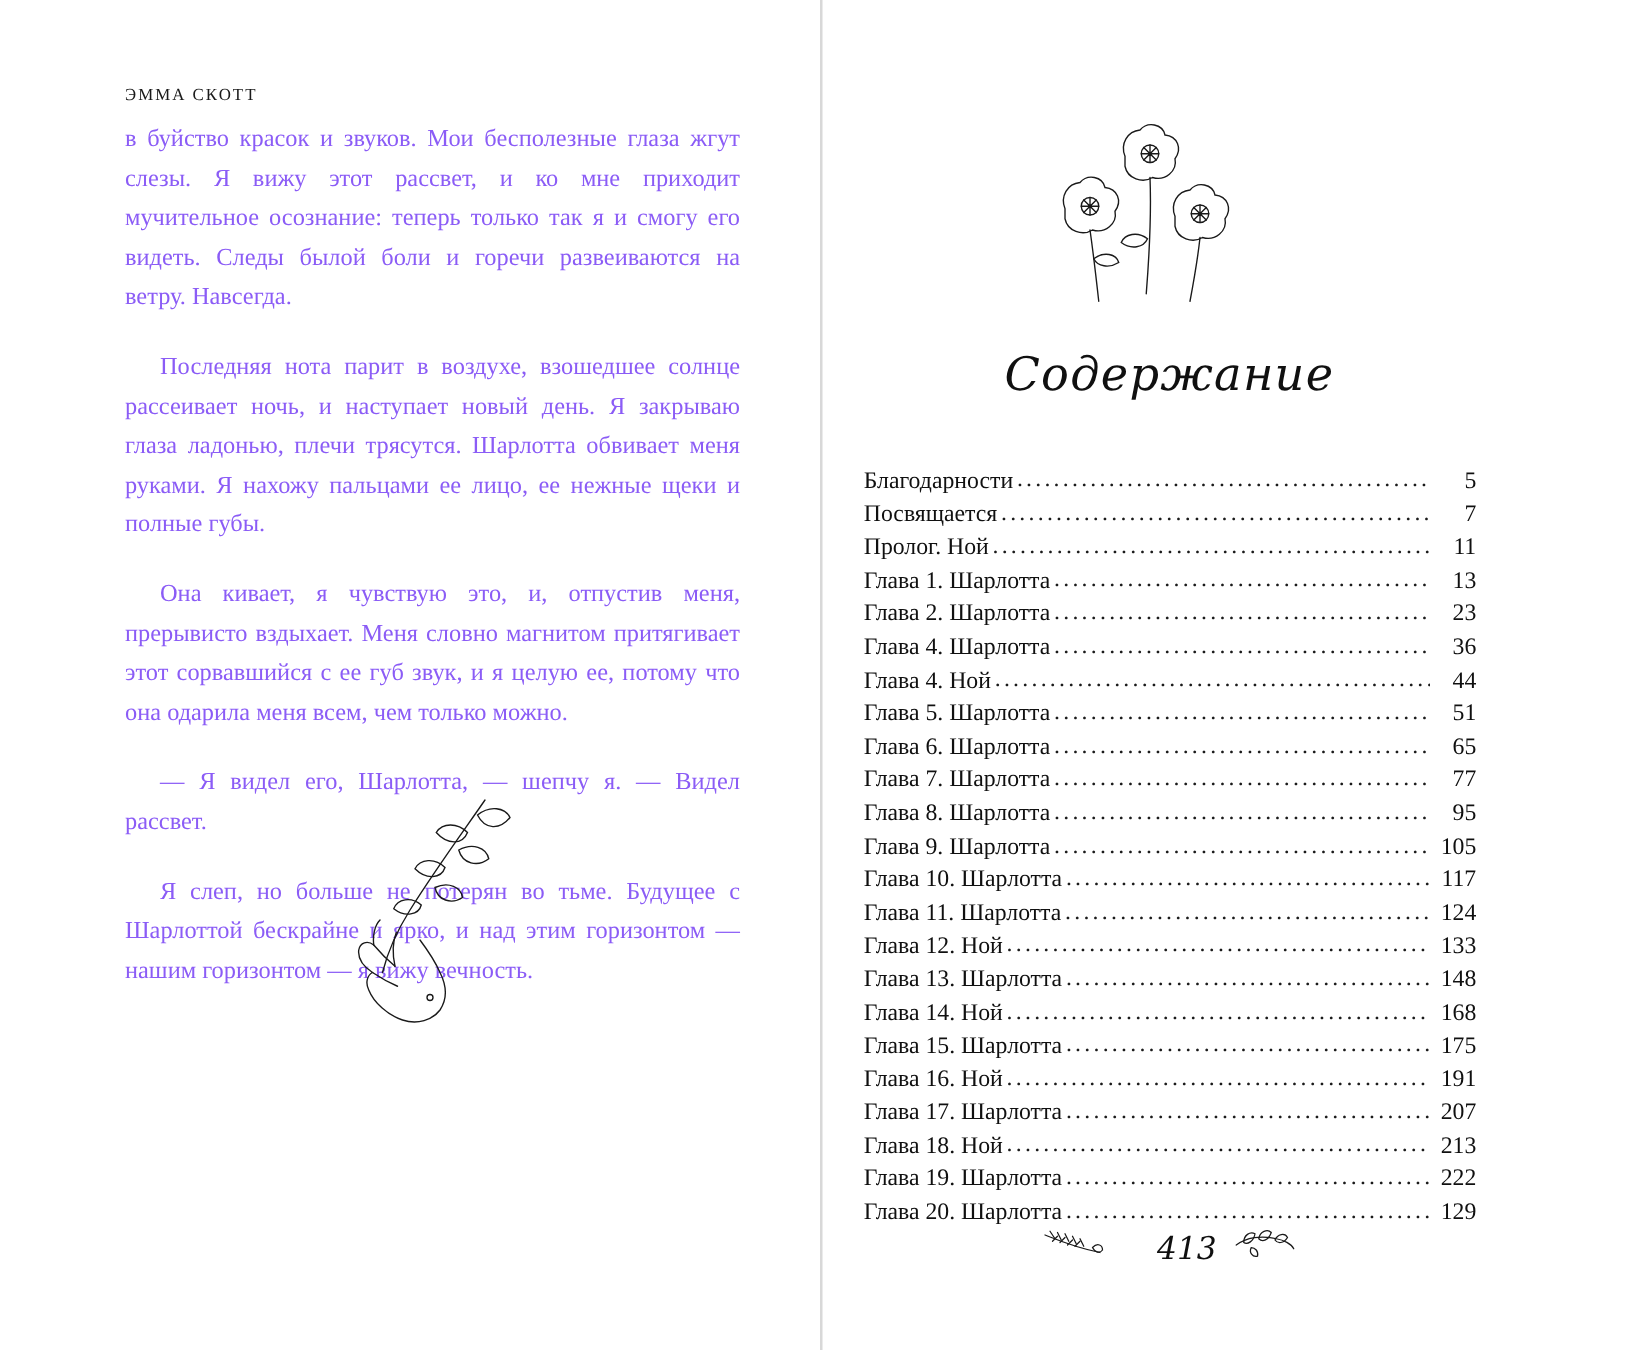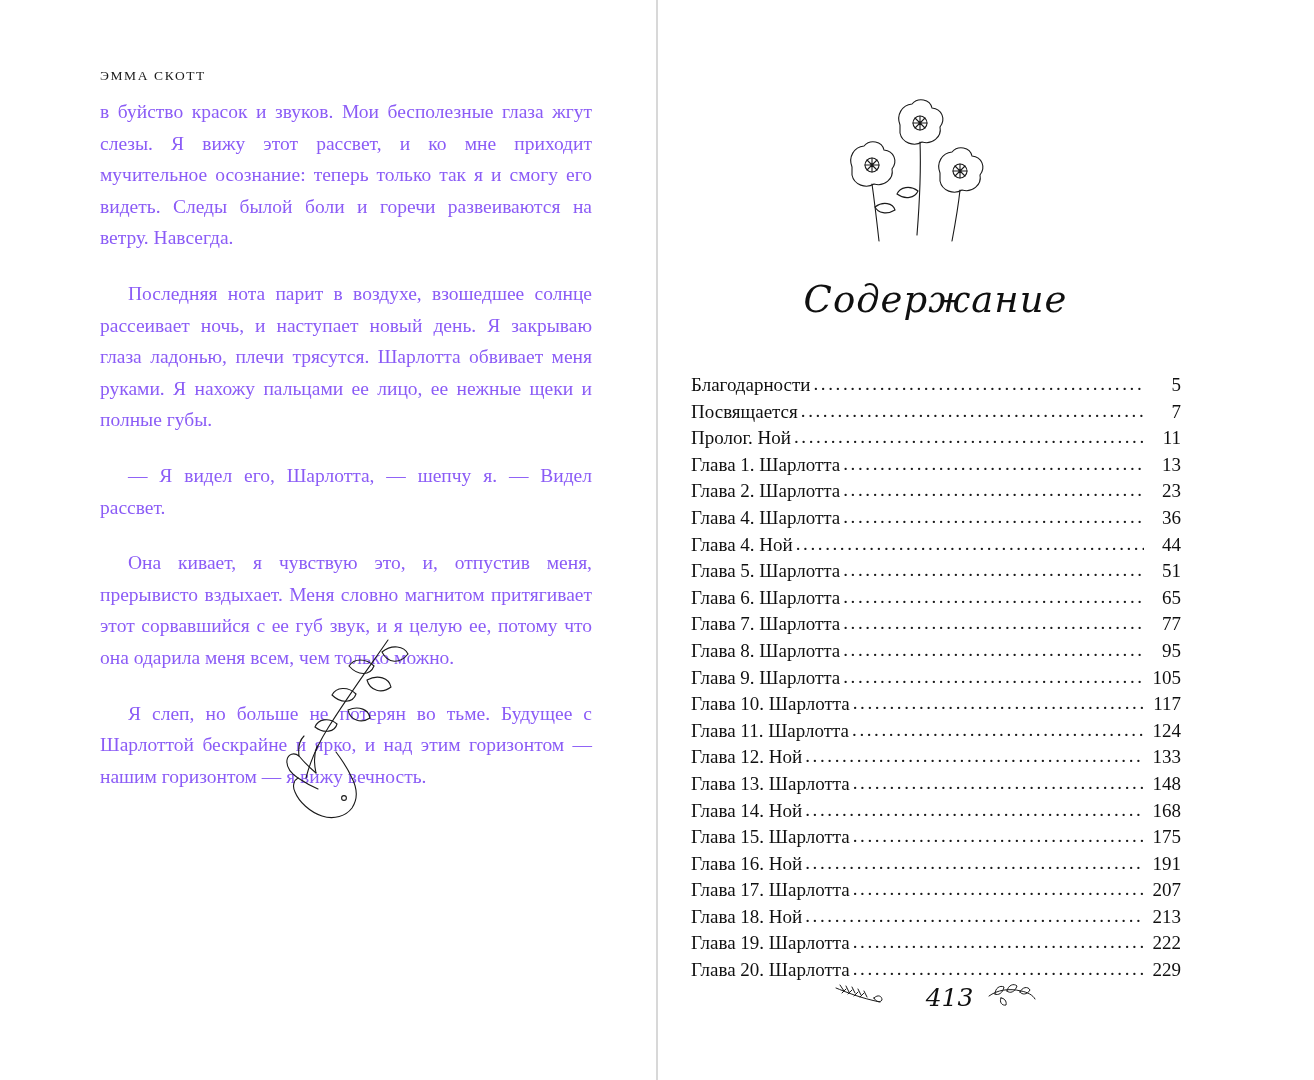--- a/index.html
+++ b/index.html
@@ -162,22 +162,22 @@
 
 <div class="spread">
 
   <div class="page page-left">
 
     <div class="running-head">ЭММА СКОТТ</div>
 
     <div class="body-text">
       <p>в буйство красок и звуков. Мои бесполезные глаза жгут слезы. Я вижу этот рассвет, и ко мне приходит мучительное осознание: теперь только так я и смогу его видеть. Следы былой боли и горечи развеиваются на ветру. Навсегда.</p>
       <p class="indent">Последняя нота парит в воздухе, взошедшее солнце рассеивает ночь, и наступает новый день. Я закрываю глаза ладонью, плечи трясутся. Шарлотта обвивает меня руками. Я нахожу пальцами ее лицо, ее нежные щеки и полные губы.</p>
+      <p class="indent">Она кивает, я чувствую это, и, отпустив меня, прерывисто вздыхает. Меня словно магнитом притягивает этот сорвавшийся с ее губ звук, и я целую ее, потому что она одарила меня всем, чем только можно.</p>
       <p class="indent">— Я видел его, Шарлотта, — шепчу я. — Видел рассвет.</p>
-      <p class="indent">Она кивает, я чувствую это, и, отпустив меня, прерывисто вздыхает. Меня словно магнитом притягивает этот сорвавшийся с ее губ звук, и я целую ее, потому что она одарила меня всем, чем только можно.</p>
       <p class="indent">Я слеп, но больше не потерян во тьме. Будущее с Шарлоттой бескрайне и ярко, и над этим горизонтом — нашим горизонтом — я вижу вечность.</p>
     </div>
 
     <div class="leaf-ornament">
       <svg viewBox="0 0 160 200" width="160" height="200" fill="none" stroke="#1a1a1a" stroke-width="1.1" stroke-linecap="round">
 
         <path d="M118 12 C100 38, 78 68, 58 100 C48 116, 40 134, 36 150"></path>
 
         <path d="M112 24 C122 16, 134 18, 138 26 C130 36, 118 36, 112 24 Z"></path>
         <path d="M104 38 C96 30, 84 30, 79 38 C88 48, 100 48, 104 38 Z"></path>
@@ -340,21 +340,21 @@
           <span class="toc-page">213</span>
         </div>
         <div class="toc-row">
           <span class="toc-label">Глава 19. Шарлотта</span>
           <span class="toc-dots">........................................................................................................................</span>
           <span class="toc-page">222</span>
         </div>
         <div class="toc-row">
           <span class="toc-label">Глава 20. Шарлотта</span>
           <span class="toc-dots">........................................................................................................................</span>
-          <span class="toc-page">229</span>
+          <span class="toc-page">129</span>
         </div>
       </div>
 
     <div class="folio">
       <span class="folio-wrap">
         <span>
           <svg viewBox="0 0 50 26" width="50" height="26" fill="none" stroke="#1a1a1a" stroke-width="1" stroke-linecap="round">
             <path d="M2 6 C12 10, 26 16, 46 20"></path>
             <path d="M6 3 L10 9 M12 4 L15 10 M18 5 L21 11 M24 7 L27 13 M30 9 L33 15"></path>
             <path d="M8 11 L12 7 M14 12 L18 8 M20 14 L24 10 M26 15 L30 11"></path>

